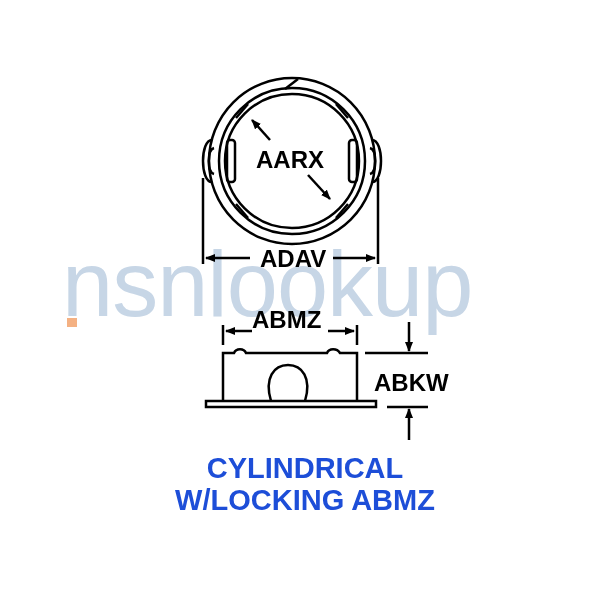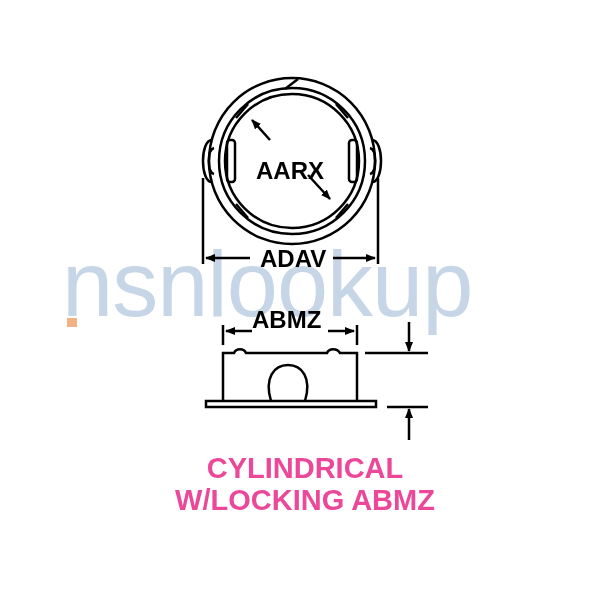--- a/index.html
+++ b/index.html
@@ -5,21 +5,21 @@
   html, body { margin: 0; padding: 0; background: #ffffff; }
   body { width: 600px; height: 600px; position: relative; overflow: hidden; font-family: "Liberation Sans", sans-serif; }
   #canvas { position: absolute; left: 0; top: 0; width: 600px; height: 600px; }
   .watermark {
     position: absolute; left: 62px; top: 238px; font-family: Liberation Sans, sans-serif;
     font-size: 92px; letter-spacing: -1px; color: #c7d6e6; line-height: 1; z-index: 0;
   }
   .wm-dot { position: absolute; left: 67px; top: 318px; width: 10px; height: 9px; background: #f4b183; z-index: 0; }
   svg { position: absolute; left: 0; top: 0; z-index: 1; }
   .label { position: absolute; font-weight: bold; color: #000; font-size: 24px; line-height: 1; z-index: 2; font-family: "Liberation Sans", sans-serif; }
-  .caption { position: absolute; font-weight: bold; color: #ec4899; font-size: 29px; line-height: 1.12; text-align: center; z-index: 2; font-family: "Liberation Sans", sans-serif; }
+  .caption { position: absolute; font-weight: bold; color: #1d4ed8; font-size: 29px; line-height: 1.12; text-align: center; z-index: 2; font-family: "Liberation Sans", sans-serif; }
 </style>
 </head>
 <body>
 
 <div id="canvas">
   <div class="watermark">nsnlookup</div>
   <div class="wm-dot"></div>
 
   <svg width="600" height="600" viewBox="0 0 600 600">
     <defs>
@@ -73,21 +73,22 @@
     </g>
 
     <g stroke="#000" stroke-width="2.5">
       <line x1="365" y1="353" x2="428" y2="353"></line>
       <line x1="387" y1="407" x2="428" y2="407"></line>
       <line x1="409" y1="322" x2="409" y2="351" marker-end="url(#ah)"></line>
       <line x1="409" y1="440" x2="409" y2="409" marker-end="url(#ah)"></line>
     </g>
   </svg>
 
-  <div class="label" style="left:256px; top:159px;">AARX</div>
+  <div class="label" style="left:256px; top:148px;">AARX</div>
   <div class="label" style="left:260px; top:247px;">ADAV</div>
   <div class="label" style="left:252px; top:308px;">ABMZ</div>
+  <div class="label" style="left:374px; top:371px;">ABKW</div>
 
   <div class="caption" style="left:150px; top:452px; width:310px;">
     <div>CYLINDRICAL</div>
     <div>W/LOCKING ABMZ</div>
   </div>
 </div>
 
 </body></html>

